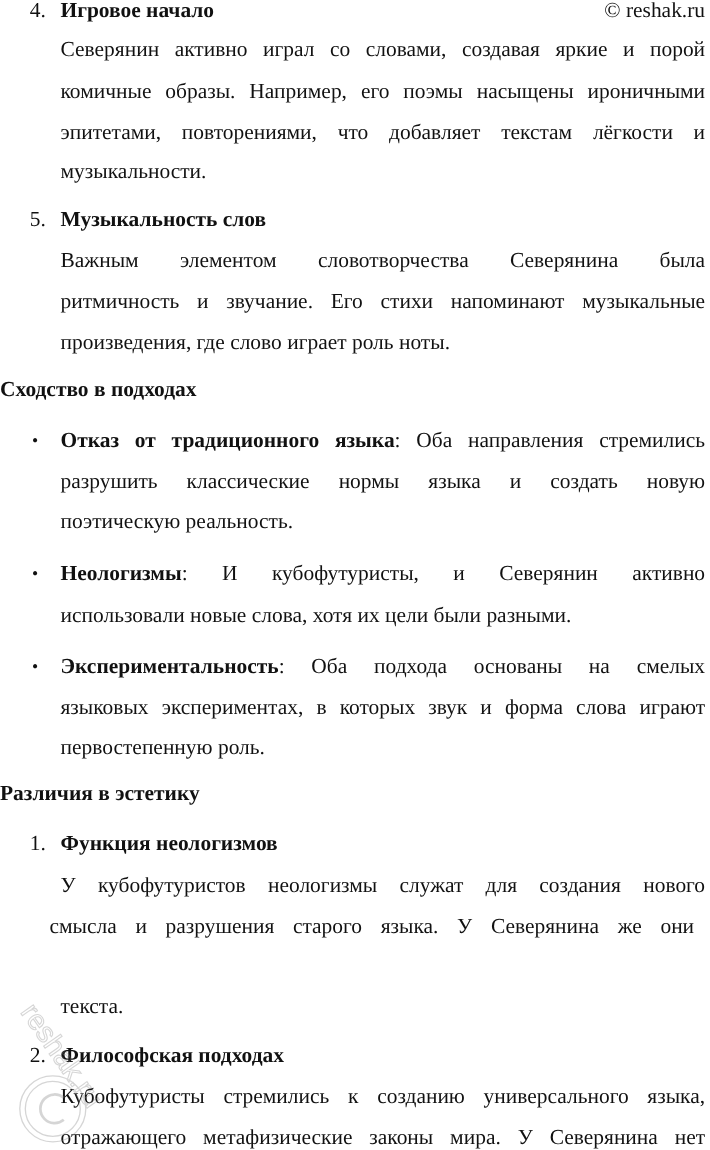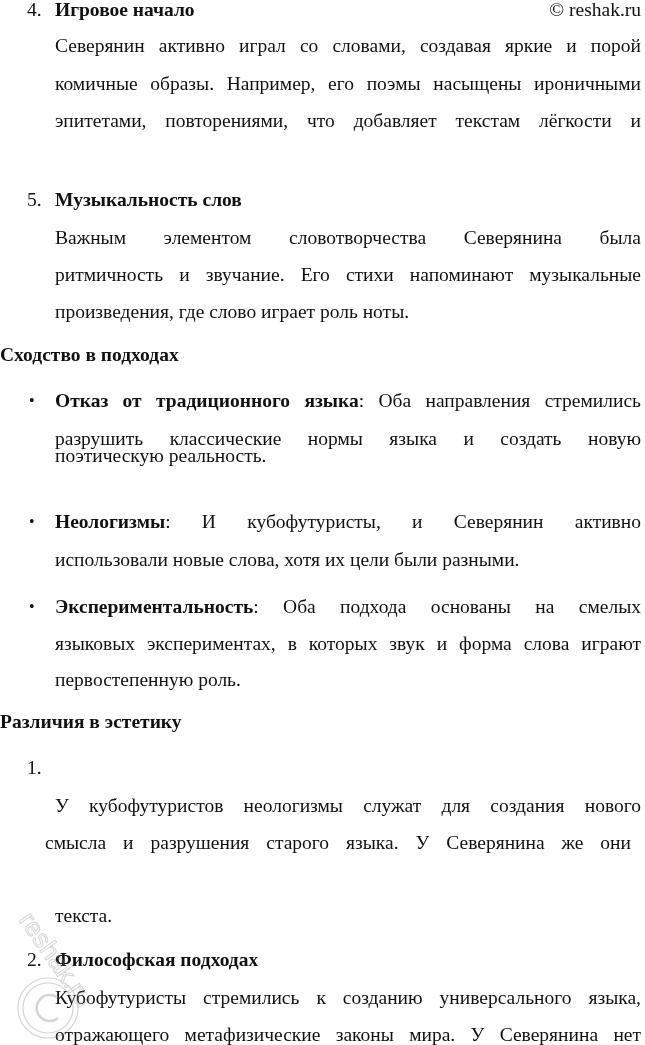--- a/index.html
+++ b/index.html
@@ -74,46 +74,48 @@
 
 <div class="page">
 
   <span class="copyright">© reshak.ru</span>
 
   <span class="num" style="top:-2px;">4.</span>
   <span class="line b" style="left:55px; top:-2px;">Игровое начало</span>
   <div class="line just" style="left:55px; width:586px; top:34px;">Северянин активно играл со словами, создавая яркие и порой</div>
   <div class="line just" style="left:55px; width:586px; top:72px;">комичные образы. Например, его поэмы насыщены ироничными</div>
   <div class="line just" style="left:55px; width:586px; top:109px;">эпитетами, повторениями, что добавляет текстам лёгкости и</div>
+  <div class="line" style="left:55px; top:145px;">музыкальности.</div>
 
   <span class="num" style="top:188px;">5.</span>
   <span class="line b" style="left:55px; top:188px;">Музыкальность слов</span>
   <div class="line just" style="left:55px; width:586px; top:226px;">Важным элементом словотворчества Северянина была</div>
   <div class="line" style="left:55px; top:300px;">произведения, где слово играет роль ноты.</div>
   <div class="line just" style="left:55px; width:586px; top:263px;">ритмичность и звучание. Его стихи напоминают музыкальные</div>
 
   <span class="section" style="top:343px;">Сходство в подходах</span>
 
   <span class="bullet" style="top:389px;">•</span>
   <div class="line just" style="left:55px; width:586px; top:389px;"><b>Отказ от традиционного языка</b><span>: Оба направления стремились</span></div>
   <div class="line just" style="left:55px; width:586px; top:427px;">разрушить классические нормы языка и создать новую</div>
-  <div class="line" style="left:55px; top:444px;text-align:right;">поэтическую реальность.</div>
+  <div class="line" style="left:55px; top:463px;text-align:right;">поэтическую реальность.</div>
 
   <span class="bullet" style="top:510px;">•</span>
   <div class="line just" style="left:55px; width:586px; top:510px;"><b>Неологизмы</b><span>: И кубофутуристы, и Северянин активно</span></div>
   <div class="line" style="left:55px; top:548px;">использовали новые слова, хотя их цели были разными.</div>
 
   <span class="bullet" style="top:595px;">•</span>
   <div class="line just" style="left:55px; width:586px; top:632px;">языковых экспериментах, в которых звук и форма слова играют</div>
   <div class="line just" style="left:55px; width:586px; top:595px;"><b>Экспериментальность</b><span>: Оба подхода основаны на смелых</span></div>
   <div class="line" style="left:55px; top:668px;">первостепенную роль.</div>
 
   <span class="section" style="top:710px;">Различия в эстетику</span>
 
   <span class="num" style="top:756px;">1.</span>
+  <span class="line b" style="left:55px; top:756px;">Функция неологизмов</span>
   <div class="line just" style="left:55px; width:586px; top:794px;">У кубофутуристов неологизмы служат для создания нового</div>
   <div class="line just" style="left:45px; width:586px; top:831px;">смысла и разрушения старого языка. У Северянина же они</div>
   <div class="line" style="left:55px; top:904px;">текста.</div>
 
   <span class="num" style="top:948px;">2.</span>
   <span class="line b" style="left:55px; top:948px;">Философская подходах</span>
   <div class="line just" style="left:55px; width:586px; top:986px;">Кубофутуристы стремились к созданию универсального языка,</div>
   <div class="line just" style="left:55px; width:586px; top:1023px;">отражающего метафизические законы мира. У Северянина нет</div>
 
   <svg class="watermark" viewBox="0 0 110 150">

